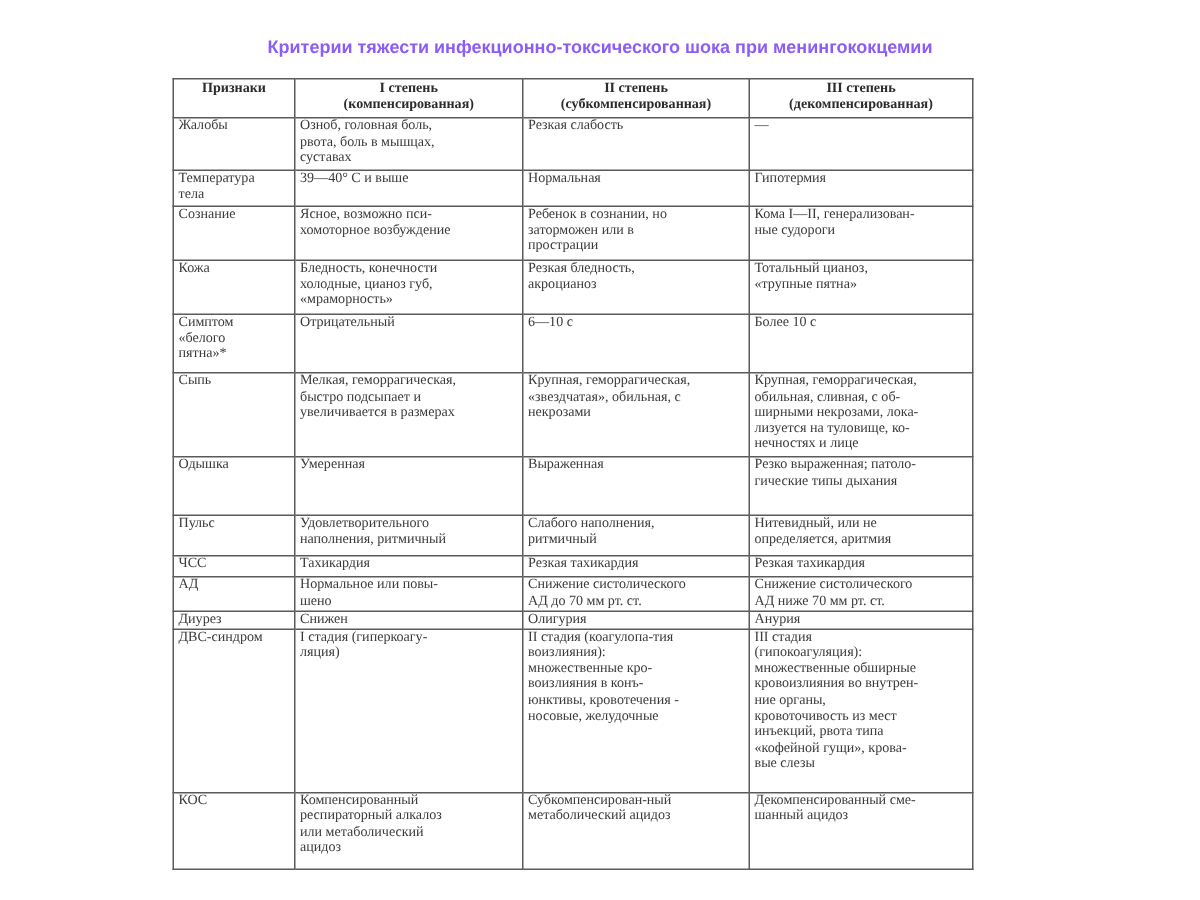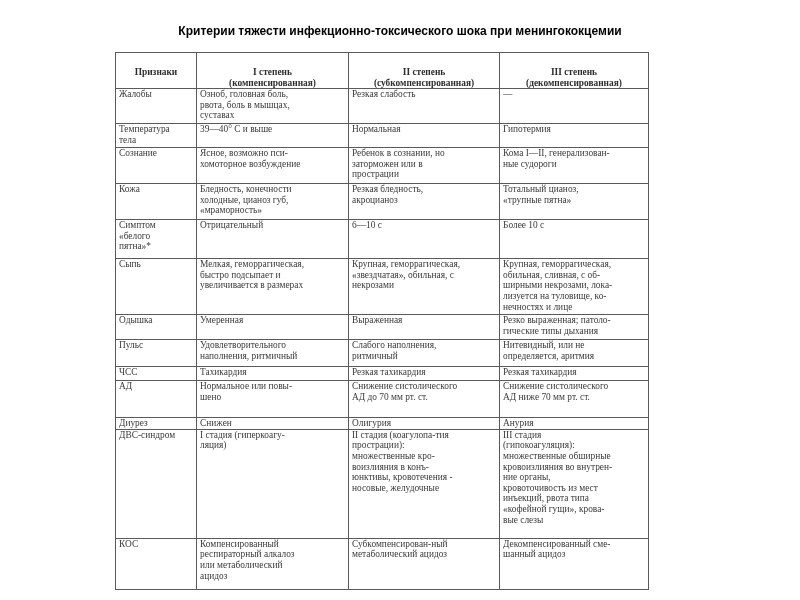--- a/index.html
+++ b/index.html
@@ -3,36 +3,36 @@
 <meta charset="utf-8">
 <style>
   html, body { margin: 0; padding: 0; }
   body {
     width: 800px; height: 600px; background: #ffffff; position: relative; overflow: hidden;
     font-family: "Liberation Serif", "DejaVu Serif", serif;
   }
   .title {
     position: absolute; left: 0; top: 24px; width: 800px; text-align: center;
     font-family: "Liberation Sans", "DejaVu Sans", sans-serif;
-    font-size: 12px; font-weight: bold; color: #000000; letter-spacing: 0px;
+    font-size: 12px; font-weight: bold; color: #8b5cf6; letter-spacing: 0px;
   }
   table.crit {
     position: absolute; left: 115px; top: 52px;
     width: 533px; border-collapse: collapse; table-layout: fixed;
     color: #3a3a3a; font-size: 9.4px; line-height: 10.6px;
   }
   table.crit col.c0 { width: 81px; }
   table.crit col.c1 { width: 152px; }
   table.crit col.c2 { width: 151px; }
   table.crit col.c3 { width: 149px; }
   table.crit th, table.crit td {
     border: 1px solid #5a5a5a; padding: 0 3px; vertical-align: top; text-align: left;
     overflow: hidden;
   }
-  table.crit th { font-weight: bold; text-align: center; padding-top: 14px; color: #2c2c2c; }
+  table.crit th { font-weight: bold; text-align: center; padding-top: 1px; color: #2c2c2c; }
   table.crit th span { display: block; }
   td .ln { display: block; white-space: nowrap; }
   tr.h-head { height: 26px; }
 </style>
 </head>
 <body>
 
 <div class="title">Критерии тяжести инфекционно-токсического шока при менингококцемии</div>
 
 <table class="crit">
@@ -160,21 +160,21 @@
           <span class="ln">некрозами</span>
         </td>
         <td>
           <span class="ln">Крупная, геморрагическая,</span>
           <span class="ln">обильная, сливная, с об-</span>
           <span class="ln">ширными некрозами, лока-</span>
           <span class="ln">лизуется на туловище, ко-</span>
           <span class="ln">нечностях и лице</span>
         </td>
       </tr>
-      <tr style="height: 25px;">
+      <tr style="height: 39px;">
         <td>
           <span class="ln">Одышка</span>
         </td>
         <td>
           <span class="ln">Умеренная</span>
         </td>
         <td>
           <span class="ln">Выраженная</span>
         </td>
         <td>
@@ -206,21 +206,21 @@
         <td>
           <span class="ln">Тахикардия</span>
         </td>
         <td>
           <span class="ln">Резкая тахикардия</span>
         </td>
         <td>
           <span class="ln">Резкая тахикардия</span>
         </td>
       </tr>
-      <tr style="height: 37px;">
+      <tr style="height: 23px;">
         <td>
           <span class="ln">АД</span>
         </td>
         <td>
           <span class="ln">Нормальное или повы-</span>
           <span class="ln">шено</span>
         </td>
         <td>
           <span class="ln">Снижение  систолического</span>
           <span class="ln">АД до 70 мм рт. ст.</span>
@@ -247,21 +247,21 @@
       <tr style="height: 109px;">
         <td>
           <span class="ln">ДВС-синдром</span>
         </td>
         <td>
           <span class="ln">I стадия  (гиперкоагу-</span>
           <span class="ln">ляция)</span>
         </td>
         <td>
           <span class="ln">II стадия (коагулопа-тия</span>
-          <span class="ln">прострации):</span>
+          <span class="ln">воизлияния):</span>
           <span class="ln">множественные кро-</span>
           <span class="ln">воизлияния в конъ-</span>
           <span class="ln">юнктивы, кровотечения -</span>
           <span class="ln">носовые, желудочные</span>
         </td>
         <td>
           <span class="ln">III стадия</span>
           <span class="ln">(гипокоагуляция):</span>
           <span class="ln">множественные обширные</span>
           <span class="ln">кровоизлияния во внутрен-</span>

